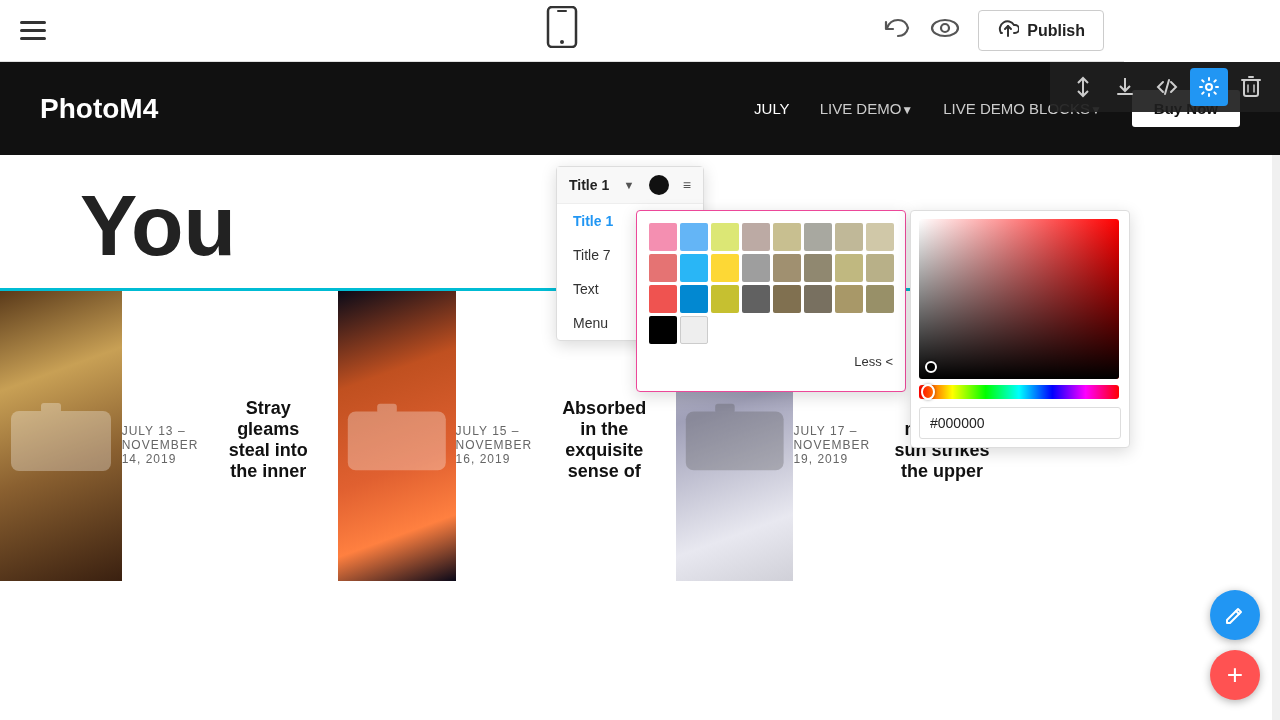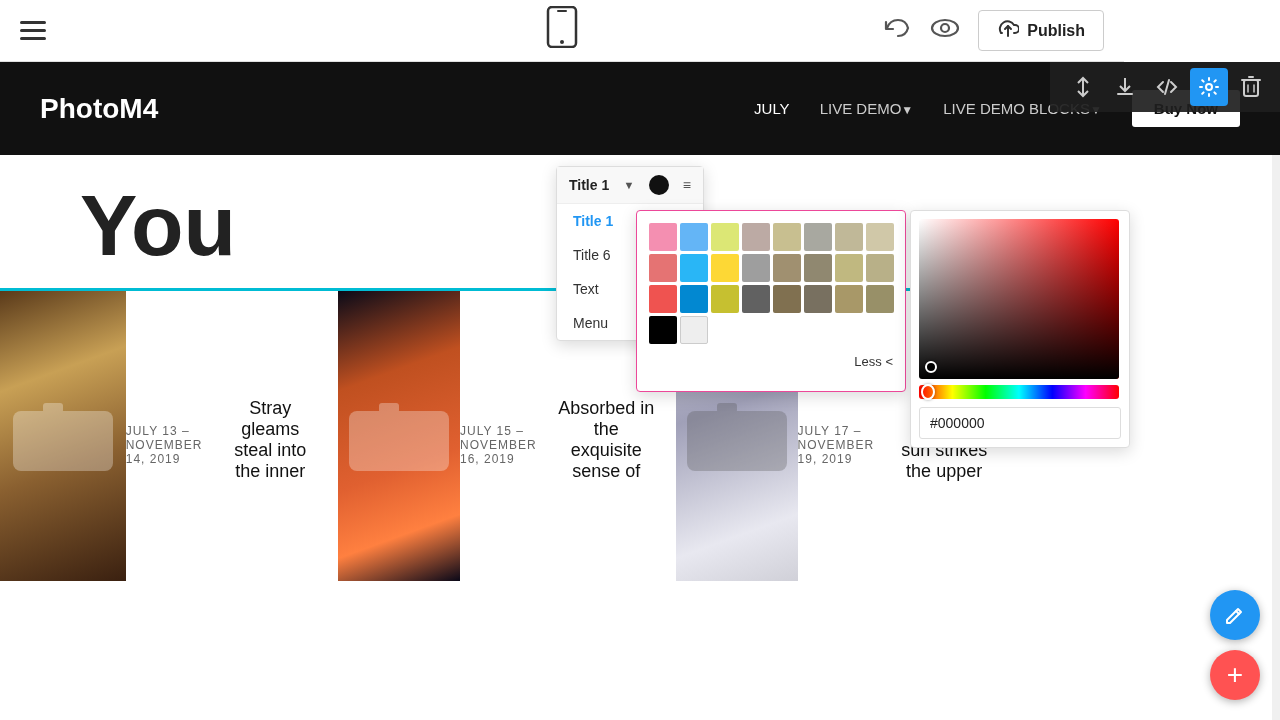--- a/index.html
+++ b/index.html
@@ -74,21 +74,21 @@
 
     
     .blog-grid {
       display: flex; gap: 0; padding: 0;
     }
     .blog-card {
       flex: 1; display: flex; flex-direction: row; align-items: center;
       padding: 0 0 20px 0;
     }
     .blog-date { font-size: 12px; color: #666; margin-top: 18px; letter-spacing: 1px; text-transform: uppercase; }
-    .blog-title { font-size: 18px; font-weight: 400; color: #111; margin-top: 8px; text-align: center; padding: 0 20px; }
+    .blog-title { font-size: 18px; font-weight: 700; color: #111; margin-top: 8px; text-align: center; padding: 0 20px; }
 
     
     .camera-placeholder { width: 100%; height: 290px; display: flex; align-items: center; justify-content: center; position: relative; overflow: hidden; }
 
     
     .dropdown-overlay {
       position: absolute; top: 166px; left: 556px; z-index: 2000;
       background: #fff; border: 1px solid #ddd; border-radius: 4px;
       width: 148px; box-shadow: 0 4px 16px rgba(0,0,0,0.15);
     }
@@ -316,21 +316,21 @@
 </div>
 
 <div class="dropdown-overlay">
   <div class="dropdown-header">
     <span class="dropdown-title-label">Title 1</span>
     <span style="font-size:11px; color:#555;">▼</span>
     <span class="dropdown-circle"></span>
     <span class="dropdown-align-icon">≡</span>
   </div>
   <div class="dropdown-item active">Title 1</div>
-  <div class="dropdown-item">Title 6</div>
+  <div class="dropdown-item">Title 7</div>
   <div class="dropdown-item">Text</div>
   <div class="dropdown-item">Menu</div>
 </div>
 
 <div class="color-picker-panel">
   <div class="color-swatches">
 
     <div class="swatch" style="background:#F48FB1;"></div>
     <div class="swatch" style="background:#64B5F6;"></div>
     <div class="swatch" style="background:#DCE775;"></div>

